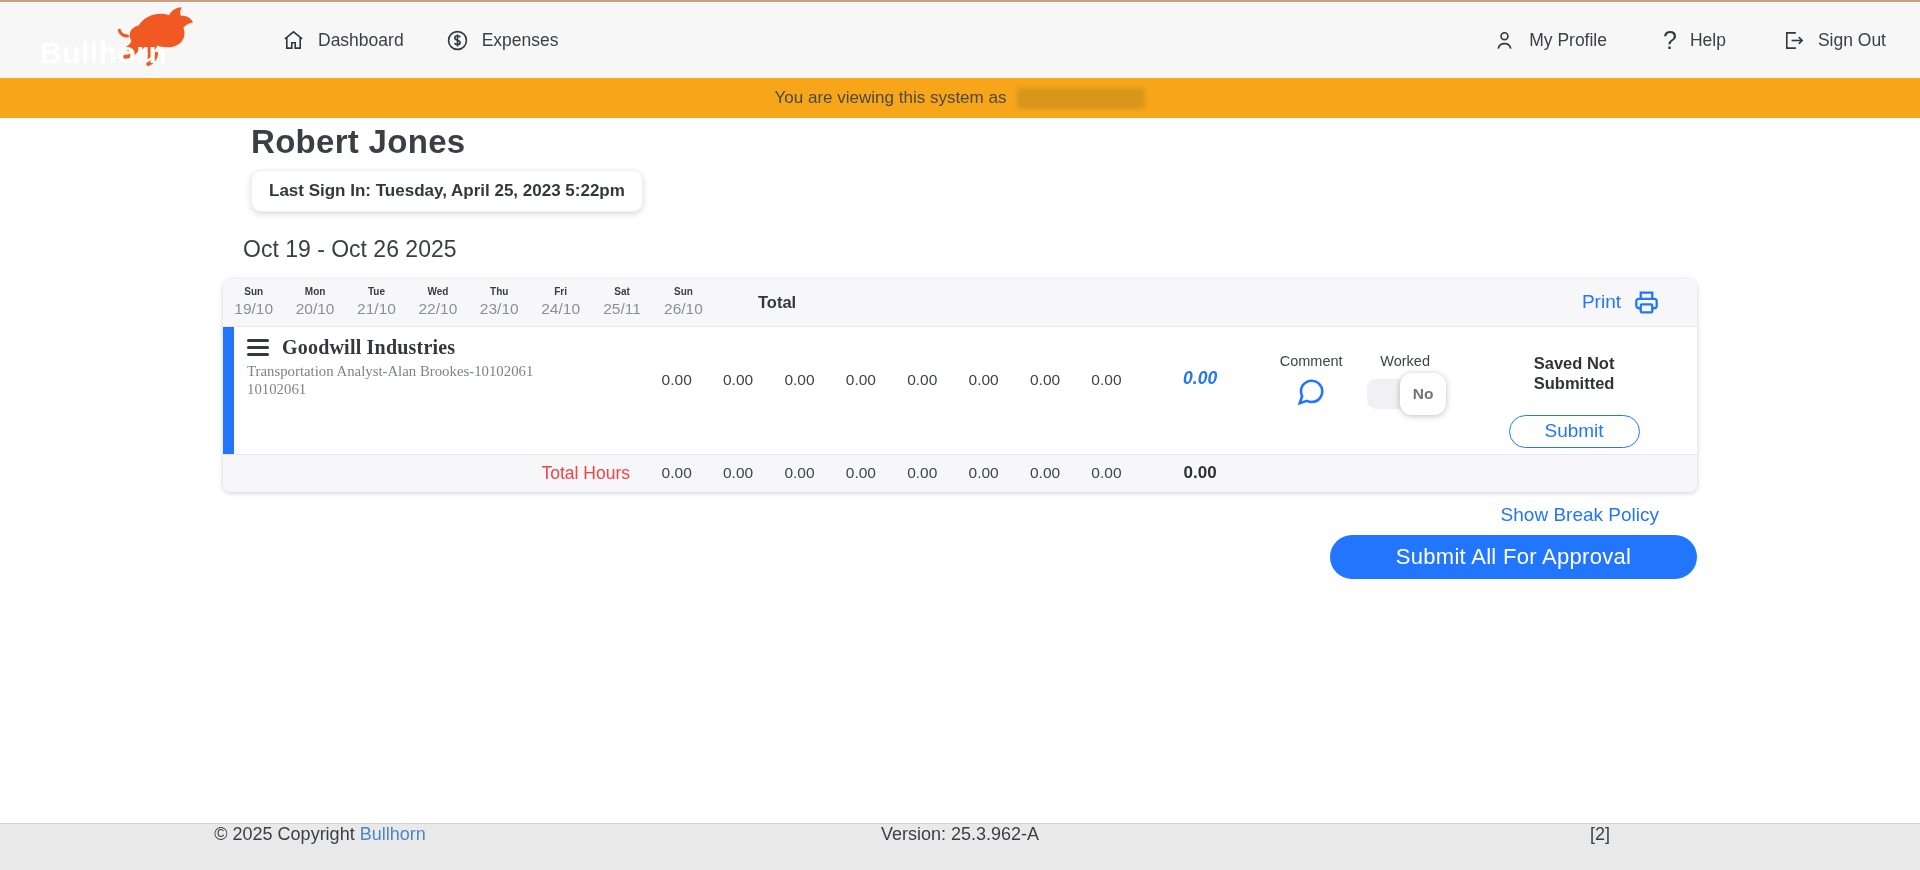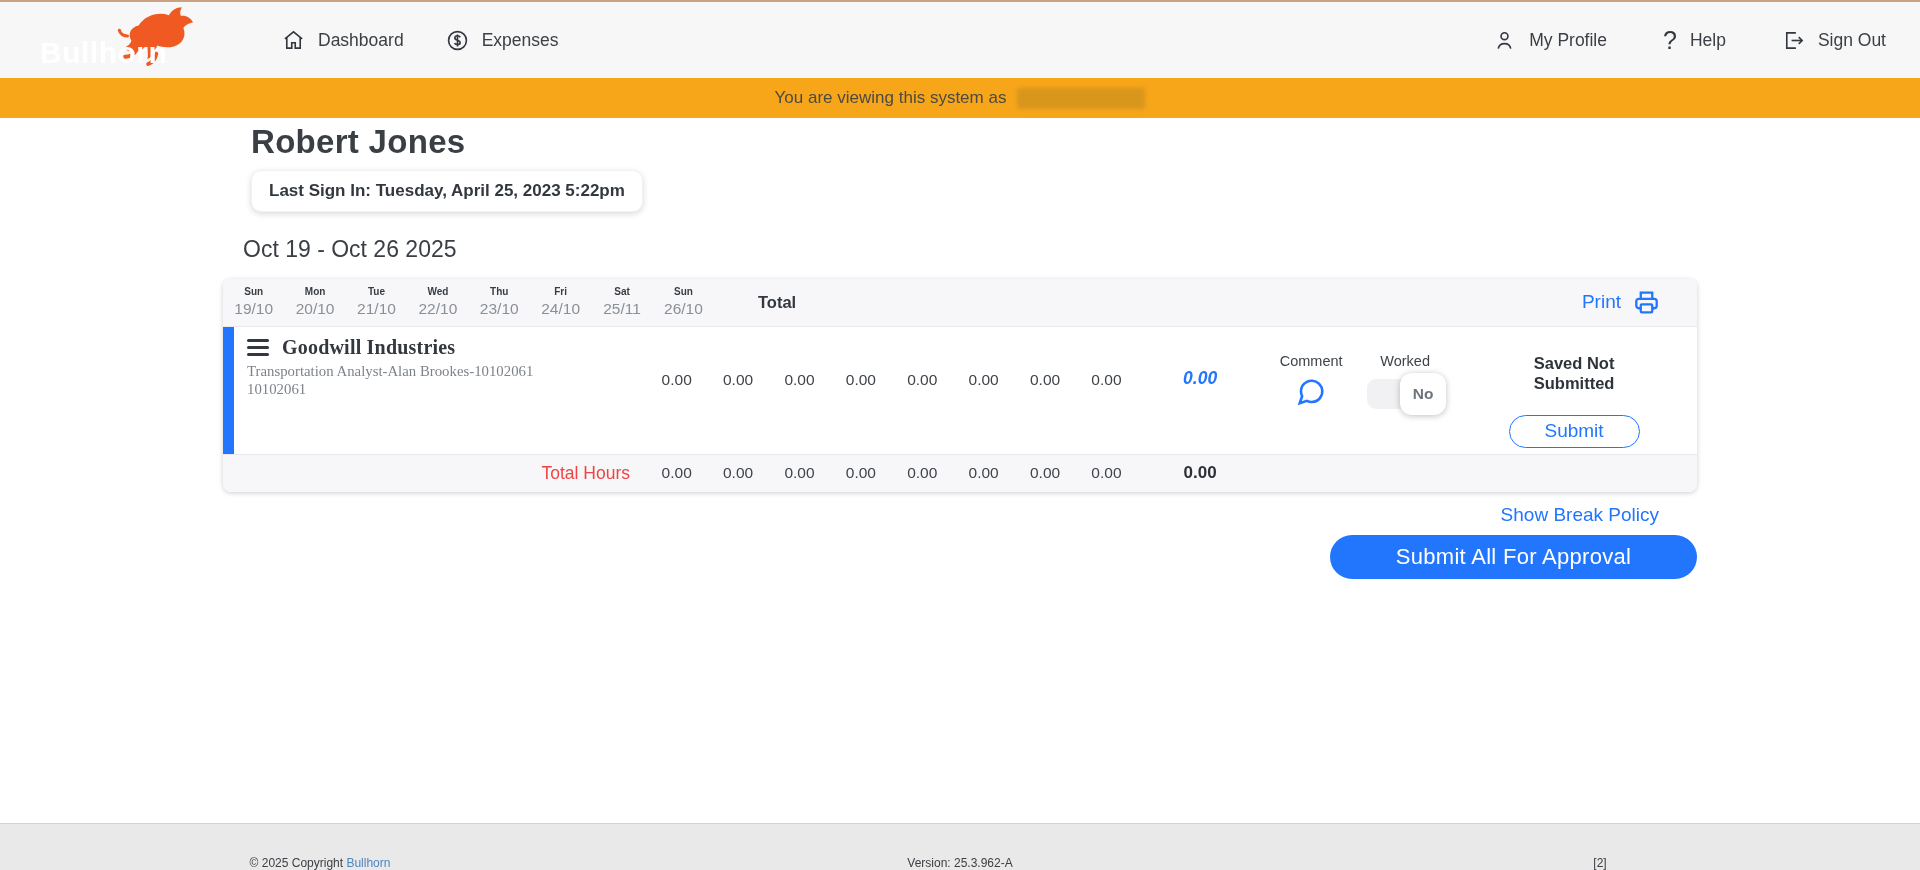--- a/index.html
+++ b/index.html
@@ -135,21 +135,21 @@
   .submit-all-btn {
     display:flex; align-items:center; justify-content:center;
     margin:9px 0 0 auto; width:367px; height:44px; border:none; border-radius:22px;
     background:#2276fd; color:#fff; font-size:22px; font-family:inherit;
     letter-spacing:.3px; cursor:pointer;
   }
 
   
   .app-footer {
     height:47px; flex:none; background:#e9e9e9; border-top:1px solid #d2d2d2;
-    display:flex; align-items:flex-end; font-size:12px; color:#3c4045;
+    display:flex; align-items:flex-start; font-size:18px; color:#3c4045;
   }
   .fcol { width:640px; text-align:center; }
   .brand-link { color:#4e86c4; cursor:pointer; text-decoration:none; }
 </style>
 </head>
 <body>
 
 <div class="top-strip"></div>
 
 <header class="app-header">

